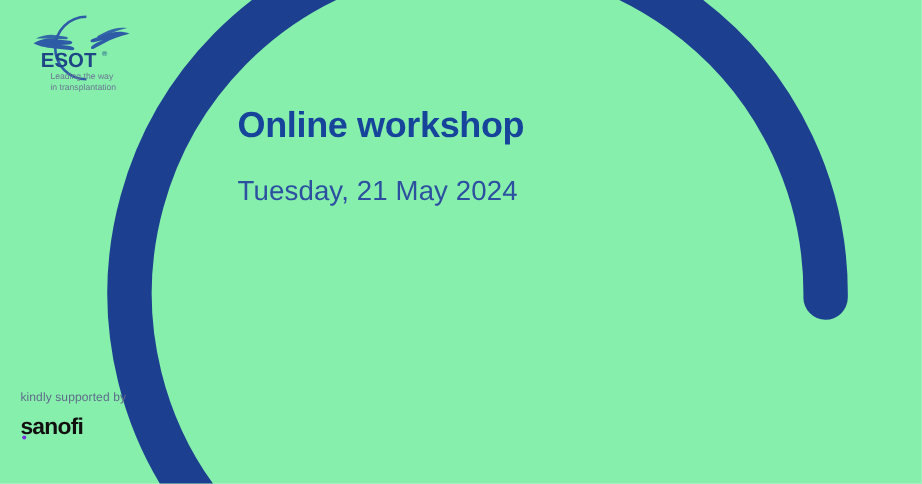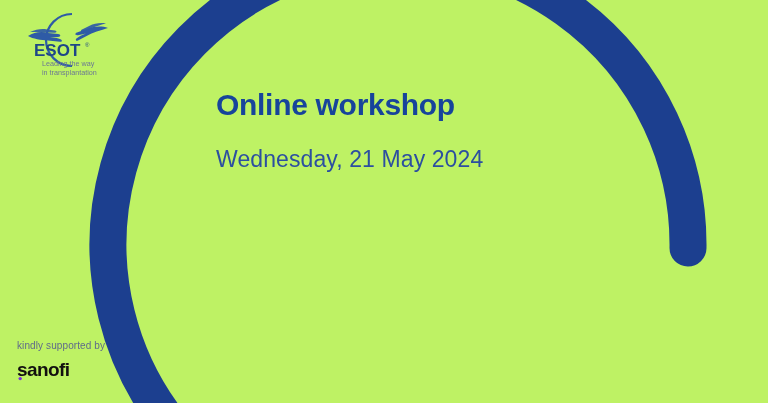--- a/index.html
+++ b/index.html
@@ -10,21 +10,21 @@
     width: 768px;
     height: 403px;
     background: #ffffff;
     font-family: "Liberation Sans", sans-serif;
     overflow: hidden;
   }
   #banner {
     position: relative;
     width: 768px;
     height: 403px;
-    background: #bef264;
+    background: #86efac;
     overflow: hidden;
   }
 
   
   #arc-layer {
     position: absolute;
     left: 0;
     top: 0;
     width: 768px;
     height: 403px;
@@ -36,21 +36,21 @@
     position: absolute;
     left: 14px;
     top: 10px;
     width: 108px;
     height: 70px;
   }
 
   
   #content {
     position: absolute;
-    left: 216px;
+    left: 198px;
     top: 88px;
     width: 470px;
   }
   #workshop-title {
     font-size: 30px;
     font-weight: bold;
     color: #17449b;
     letter-spacing: -0.3px;
     line-height: 1.1;
     margin: 0 0 22px 0;
@@ -68,21 +68,21 @@
     font-weight: normal;
     color: #2c4fa0;
     line-height: 1.42;
     letter-spacing: 0.1px;
   }
 
   
   #sponsor {
     position: absolute;
     left: 17px;
-    top: 340px;
+    top: 326px;
     width: 130px;
   }
   #sponsor-label {
     font-size: 10px;
     color: #5f6b8a;
     letter-spacing: 0.1px;
     margin: 0 0 8px 0;
   }
   #sanofi-logo {
     width: 72px;
@@ -118,21 +118,21 @@
 
     <text x="20" y="46" font-family="Liberation Sans, sans-serif" font-size="17" font-weight="bold" fill="#1e4687">ESOT</text>
     <text x="71" y="37" font-family="Liberation Sans, sans-serif" font-size="6" fill="#1e4687">®</text>
 
     <text x="28" y="56" font-family="Liberation Sans, sans-serif" font-size="7.2" fill="#6b7893">Leading the way</text>
     <text x="28" y="65" font-family="Liberation Sans, sans-serif" font-size="7.2" fill="#6b7893">in transplantation</text>
   </svg>
 
   <div id="content">
     <h1 id="workshop-title">Online workshop</h1>
-    <div class="session-line">Wednesday, 21 May 2024</div>
+    <div class="session-line">Tuesday, 21 May 2024</div>
   </div>
 
   <div id="sponsor">
     <div id="sponsor-label">kindly supported by</div>
     <svg id="sanofi-logo" viewBox="0 0 72 22" width="72" height="22">
       <text x="0" y="17" font-family="Liberation Sans, sans-serif" font-size="19" font-weight="bold" fill="#12100f" letter-spacing="-0.6">sanofi</text>
       <circle cx="3.2" cy="19.6" r="1.7" fill="#7a2ee0"></circle>
     </svg>
   </div>
 

